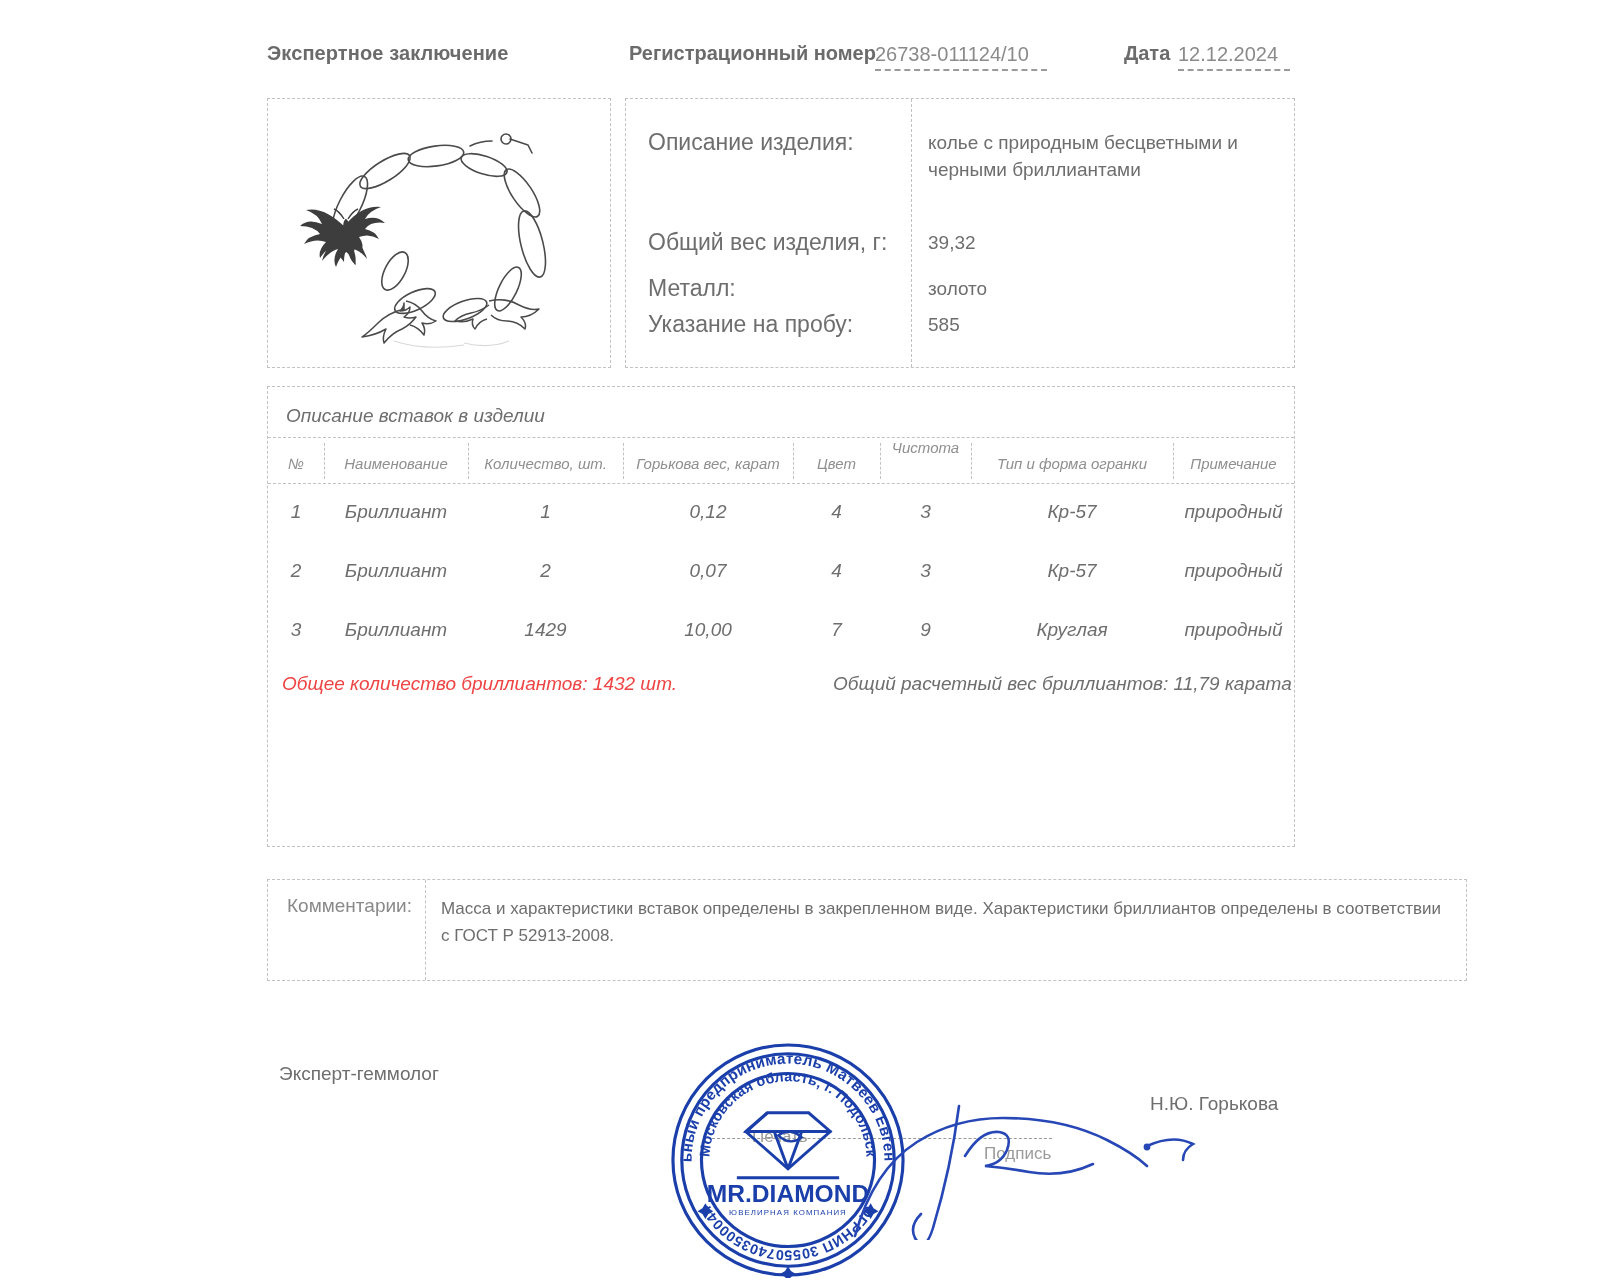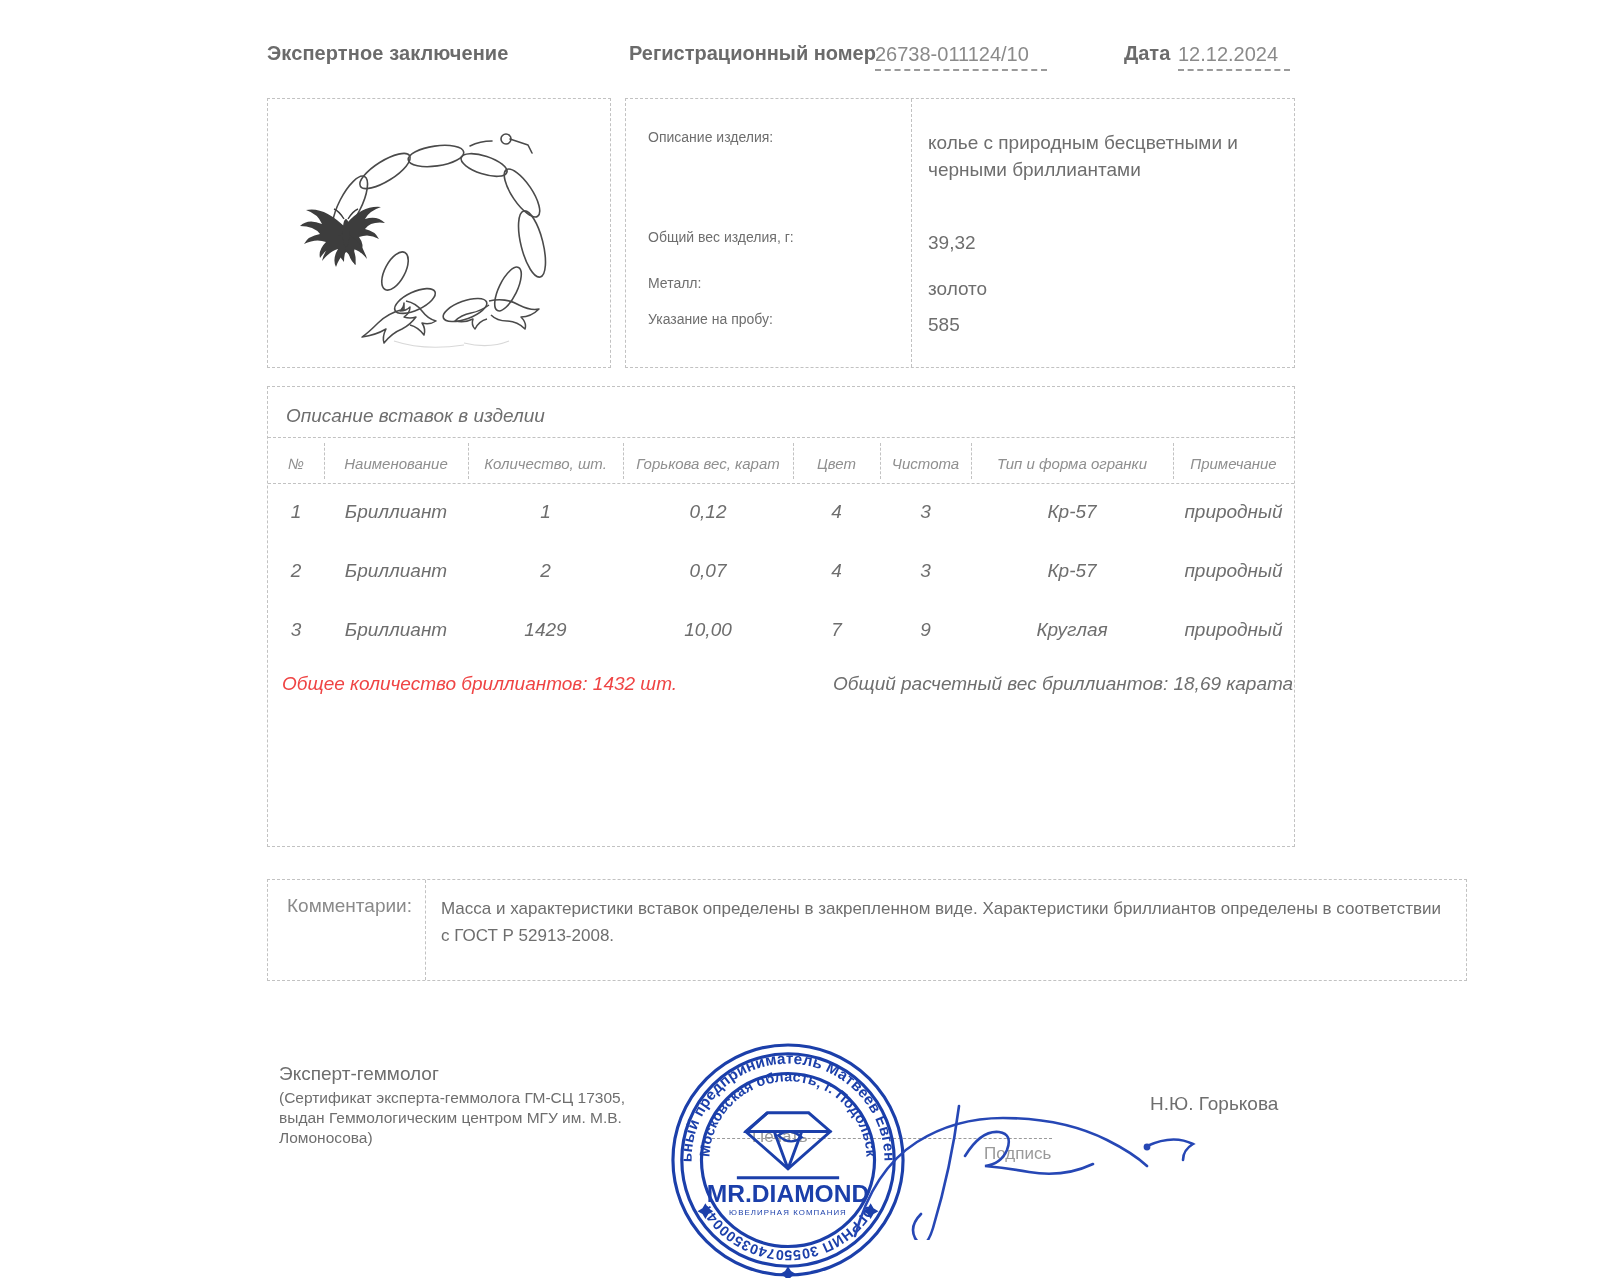--- a/index.html
+++ b/index.html
@@ -112,21 +112,21 @@
     border-left: 1px dashed #c2c2c2;
   }
   .desc-row {
     position: absolute;
     left: 0; right: 0;
     height: 24px;
   }
   .desc-label {
     position: absolute;
     left: 22px;
-    font-size: 14px;
+    font-size: 23px;
     color: #6e6e6e;
     white-space: nowrap;
   }
   .desc-value {
     position: absolute;
     left: 302px;
     right: 18px;
     font-size: 19px;
     color: #6e6e6e;
     line-height: 27px;
@@ -397,21 +397,21 @@
     <div class="tbl-vline" style="left:525px; top:56px; height:36px;"></div>
     <div class="tbl-vline" style="left:612px; top:56px; height:36px;"></div>
     <div class="tbl-vline" style="left:703px; top:56px; height:36px;"></div>
     <div class="tbl-vline" style="left:905px; top:56px; height:36px;"></div>
 
     <div class="tbl-head-cell" style="left:0px;   top:68px; width:56px;">№</div>
     <div class="tbl-head-cell" style="left:56px;  top:68px; width:144px;">Наименование</div>
     <div class="tbl-head-cell" style="left:200px; top:68px; width:155px;">Количество, шт.</div>
     <div class="tbl-head-cell" style="left:355px; top:68px; width:170px;">Горькова вес, карат</div>
     <div class="tbl-head-cell" style="left:525px; top:68px; width:87px;">Цвет</div>
-    <div class="tbl-head-cell" style="left:612px; top:68px; width:91px;">Чистота</div>
+    <div class="tbl-head-cell" style="left:612px; top:52px; width:91px;">Чистота</div>
     <div class="tbl-head-cell" style="left:703px; top:68px; width:202px;">Тип и форма огранки</div>
     <div class="tbl-head-cell" style="left:905px; top:68px; width:121px;">Примечание</div>
 
     <div class="tbl-cell" style="left:0px;   top:114px; width:56px;">1</div>
     <div class="tbl-cell" style="left:56px;  top:114px; width:144px;">Бриллиант</div>
     <div class="tbl-cell" style="left:200px; top:114px; width:155px;">1</div>
     <div class="tbl-cell" style="left:355px; top:114px; width:170px;">0,12</div>
     <div class="tbl-cell" style="left:525px; top:114px; width:87px;">4</div>
     <div class="tbl-cell" style="left:612px; top:114px; width:91px;">3</div>
     <div class="tbl-cell" style="left:703px; top:114px; width:202px;">Кр-57</div>
@@ -429,32 +429,31 @@
     <div class="tbl-cell" style="left:0px;   top:232px; width:56px;">3</div>
     <div class="tbl-cell" style="left:56px;  top:232px; width:144px;">Бриллиант</div>
     <div class="tbl-cell" style="left:200px; top:232px; width:155px;">1429</div>
     <div class="tbl-cell" style="left:355px; top:232px; width:170px;">10,00</div>
     <div class="tbl-cell" style="left:525px; top:232px; width:87px;">7</div>
     <div class="tbl-cell" style="left:612px; top:232px; width:91px;">9</div>
     <div class="tbl-cell" style="left:703px; top:232px; width:202px;">Круглая</div>
     <div class="tbl-cell" style="left:905px; top:232px; width:121px;">природный</div>
 
     <div class="totals-left">Общее количество бриллиантов: 1432 шт.</div>
-    <div class="totals-right">Общий расчетный вес бриллиантов: 18,69 карата</div>
+    <div class="totals-right">Общий расчетный вес бриллиантов: 11,79 карата</div>
   </div>
 
   <div class="comments-box">
     <div class="comments-divider"></div>
     <div class="comments-label">Комментарии:</div>
     <div class="comments-text">Масса и характеристики вставок определены в закрепленном виде. Характеристики бриллиантов определены в соответствии с ГОСТ Р 52913-2008.</div>
   </div>
 
   <div class="footer">
     <div class="expert-title">Эксперт-геммолог</div>
-    <div class="expert-cert">(Сертификат эксперта-геммолога ГМ-СЦ 17305, выдан Геммологическим центром МГУ им. М.В. Ломоносова)</div>
 
     <div class="signature-line"></div>
     <div class="stamp-label">Печать</div>
     <div class="signature-label">Подпись</div>
     <div class="expert-name">Н.Ю. Горькова</div>
 
     <svg class="stamp" viewBox="0 0 240 240">
       <defs>
         <path id="arcOuterTop" d="M 22 120 A 98 98 0 0 1 218 120"></path>
         <path id="arcInnerTop" d="M 40 120 A 80 80 0 0 1 200 120"></path>

